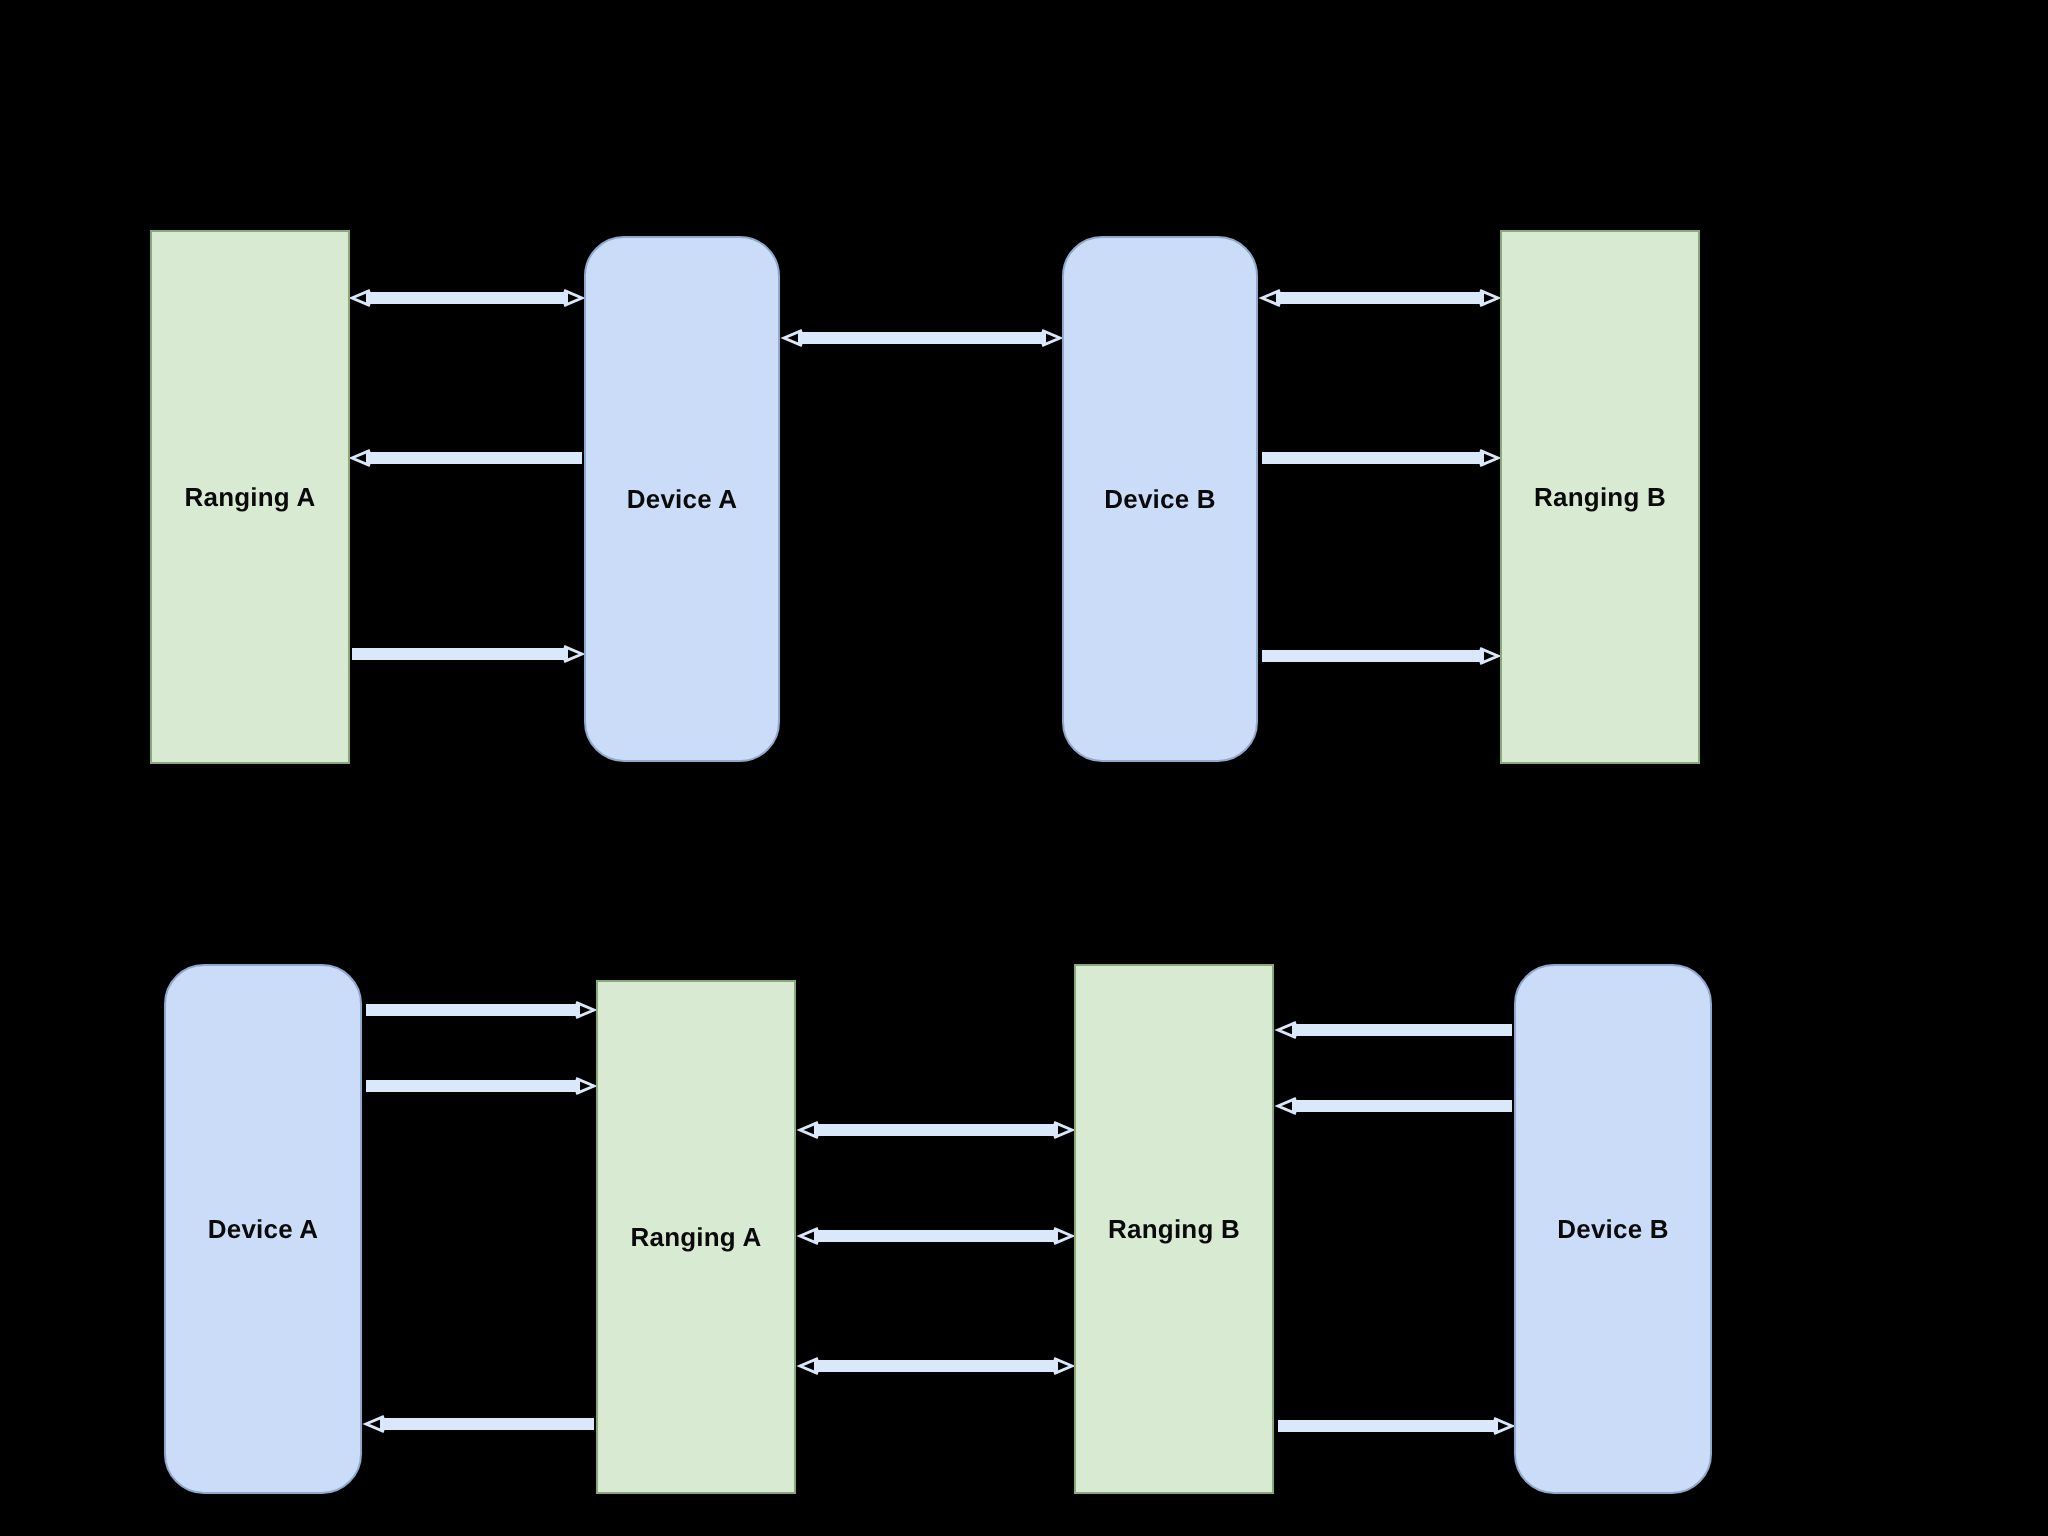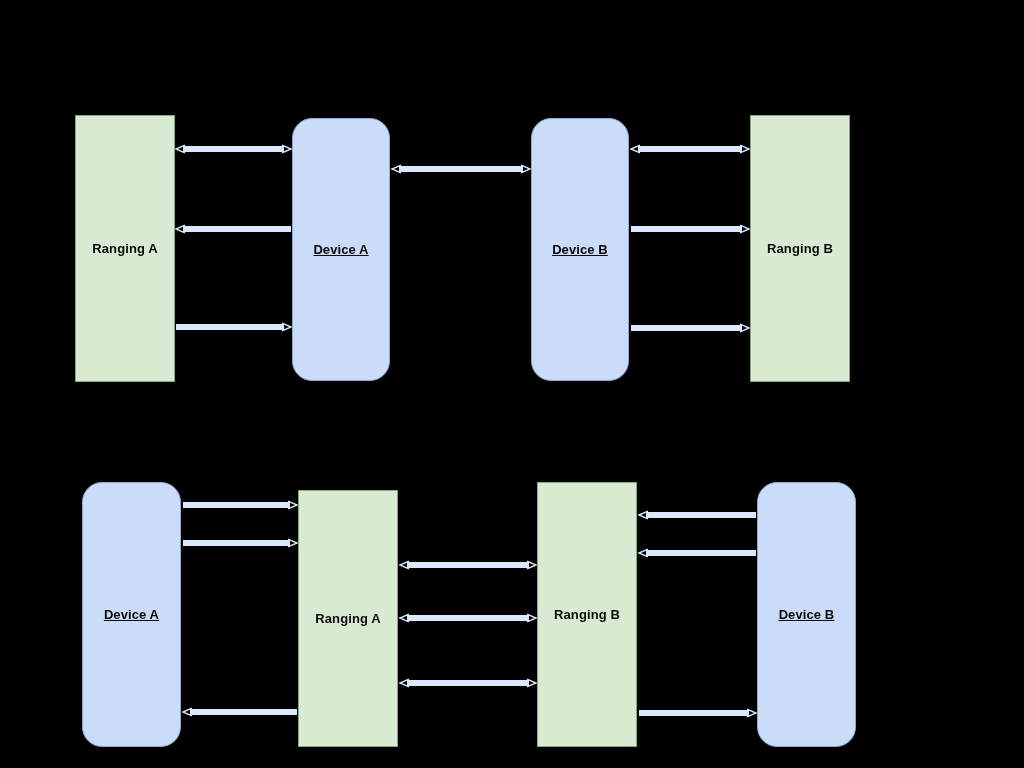--- a/index.html
+++ b/index.html
@@ -33,21 +33,20 @@
   }
   .node.ranging {
     background: #d9ead3;
     border: 1px solid #8aa97a;
     border-radius: 0;
   }
   .node.device {
     background: #cadcf8;
     border: 1px solid #8fa9cd;
     border-radius: 20px;
-    text-decoration: underline;
   }
   .node-label {
     pointer-events: none;
     user-select: none;
   }
   .edge {
     position: absolute;
     height: 8px;
   }
   .edge svg {

